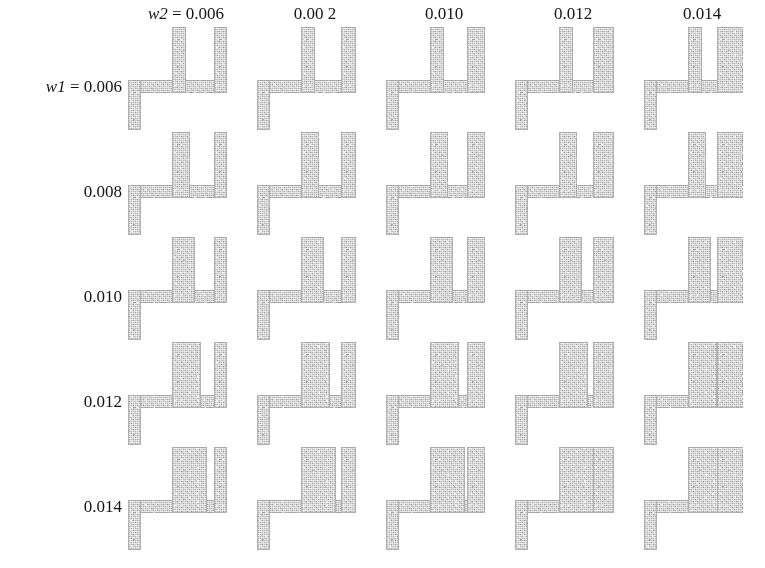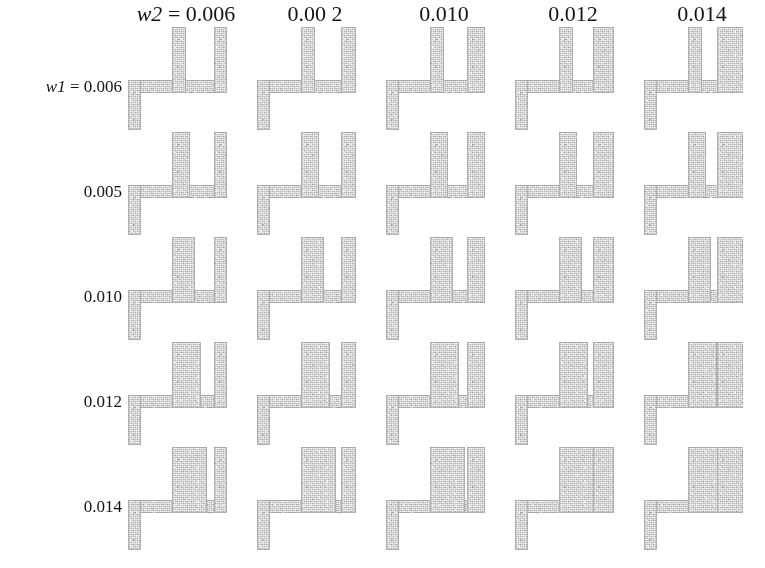--- a/index.html
+++ b/index.html
@@ -21,21 +21,21 @@
     width: 765px;
     height: 568px;
   }
 
   
   .col-label {
     position: absolute;
     top: 3px;
     height: 22px;
     line-height: 22px;
-    font-size: 22px;
+    font-size: 17px;
     text-align: center;
     white-space: pre;
     color: #141414;
   }
   .col-label .var {
     font-style: italic;
   }
 
   .row-label {
     position: absolute;
@@ -108,21 +108,21 @@
 <div id="figure">
   <div id="col-labels">
       <div class="col-label" style="left: 88px; width: 196px; top: 3px;"><span class="var">w2</span> = 0.006</div>
       <div class="col-label" style="left: 217px; width: 196px; top: 3px;">0.00 2</div>
       <div class="col-label" style="left: 346px; width: 196px; top: 3px;">0.010</div>
       <div class="col-label" style="left: 475px; width: 196px; top: 3px;">0.012</div>
       <div class="col-label" style="left: 604px; width: 196px; top: 3px;">0.014</div>
     </div>
   <div id="row-labels">
       <div class="row-label" style="top: 76px;"><span class="var">w1</span> = 0.006</div>
-      <div class="row-label" style="top: 181px;">0.005</div>
+      <div class="row-label" style="top: 181px;">0.008</div>
       <div class="row-label" style="top: 286px;">0.010</div>
       <div class="row-label" style="top: 391px;">0.012</div>
       <div class="row-label" style="top: 496px;">0.014</div>
     </div>
   <div id="cell-grid">
       <div class="cell" style="left: 128px; top: 24px;">
         <div class="part" style="left: 0px; top: 56px; width: 99px; height: 13px;"></div>
         <div class="part" style="left: 0px; top: 56px; width: 13px; height: 50px;"></div>
         <div class="part" style="left: 44px; top: 3px; width: 14px; height: 66px;"></div>
         <div class="part" style="left: 86px; top: 3px; width: 13px; height: 66px;"></div>

